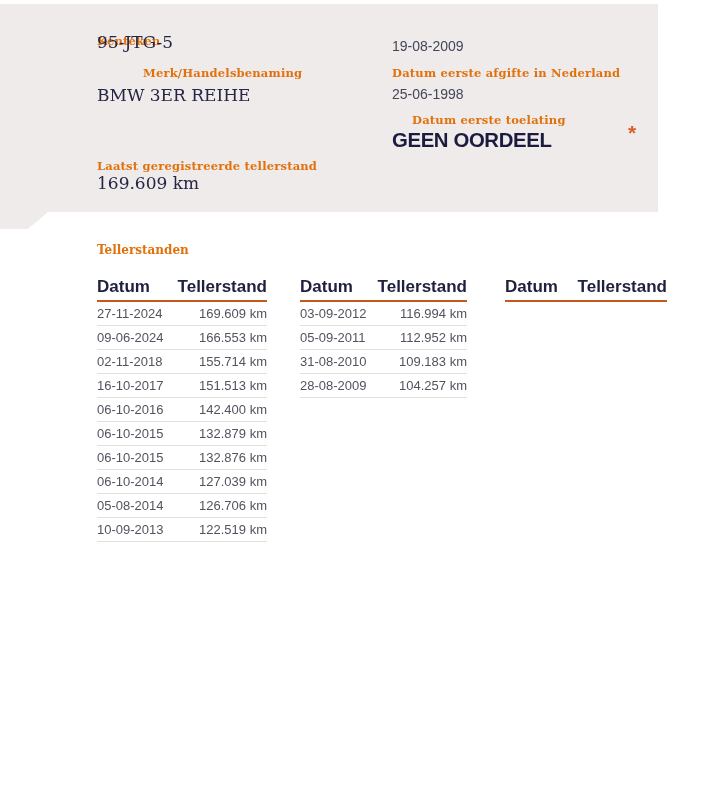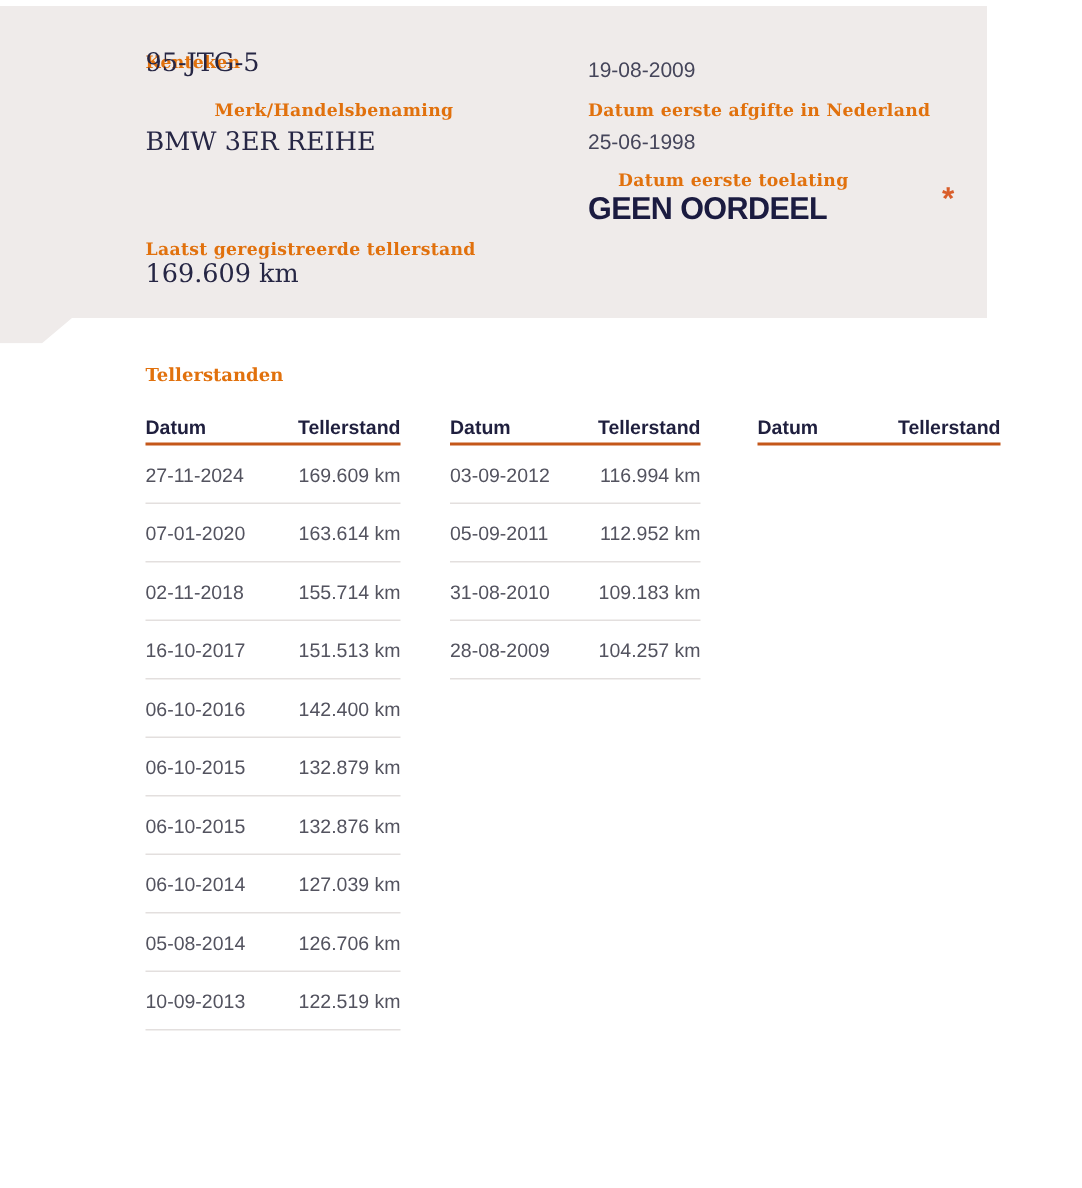--- a/index.html
+++ b/index.html
@@ -65,28 +65,28 @@
     font-weight:bold;
     font-size:12px;
     color:#e1710d;
     white-space:nowrap;
   }
   .mtable{
     position:absolute;top:277px;
   }
   .thead{
     display:flex;justify-content:space-between;
-    font-size:13px;font-weight:bold;color:#1f1f3e;
+    font-size:17px;font-weight:bold;color:#1f1f3e;
     padding-bottom:3px;
     border-bottom:2px solid #c4571a;
   }
   .trow{
     display:flex;justify-content:space-between;align-items:center;
     box-sizing:border-box;
-    height:39px;
+    height:24px;
     font-size:13px;color:#53535f;
     border-bottom:1px solid #e3dfde;
   }
 </style>
 </head>
 <body>
 
 <div class="panel"></div>
 <div class="panel-tail"></div>
 
@@ -114,22 +114,22 @@
   <div class="thead">
     <span>Datum</span>
     <span>Tellerstand</span>
   </div>
   <div class="tbody">
       <div class="trow">
         <span>27-11-2024</span>
         <span>169.609 km</span>
       </div>
       <div class="trow">
-        <span>07-01-2020</span>
-        <span>163.614 km</span>
+        <span>09-06-2024</span>
+        <span>166.553 km</span>
       </div>
       <div class="trow">
         <span>02-11-2018</span>
         <span>155.714 km</span>
       </div>
       <div class="trow">
         <span>16-10-2017</span>
         <span>151.513 km</span>
       </div>
       <div class="trow">

